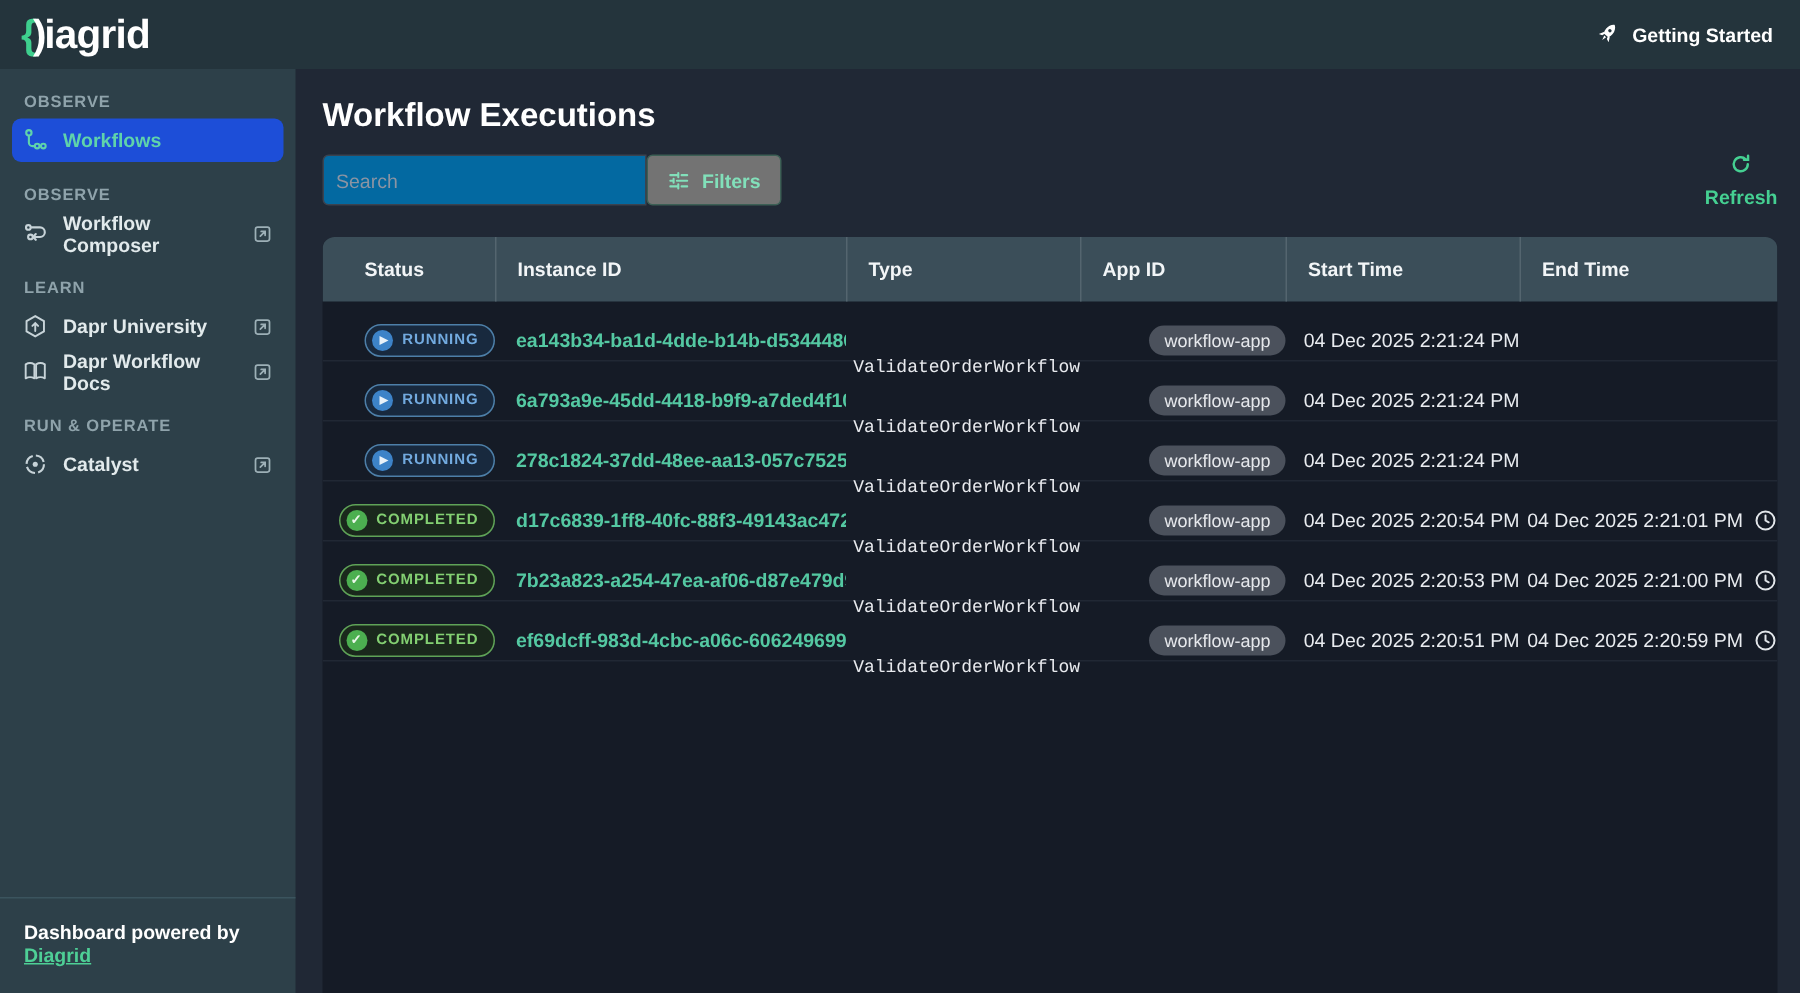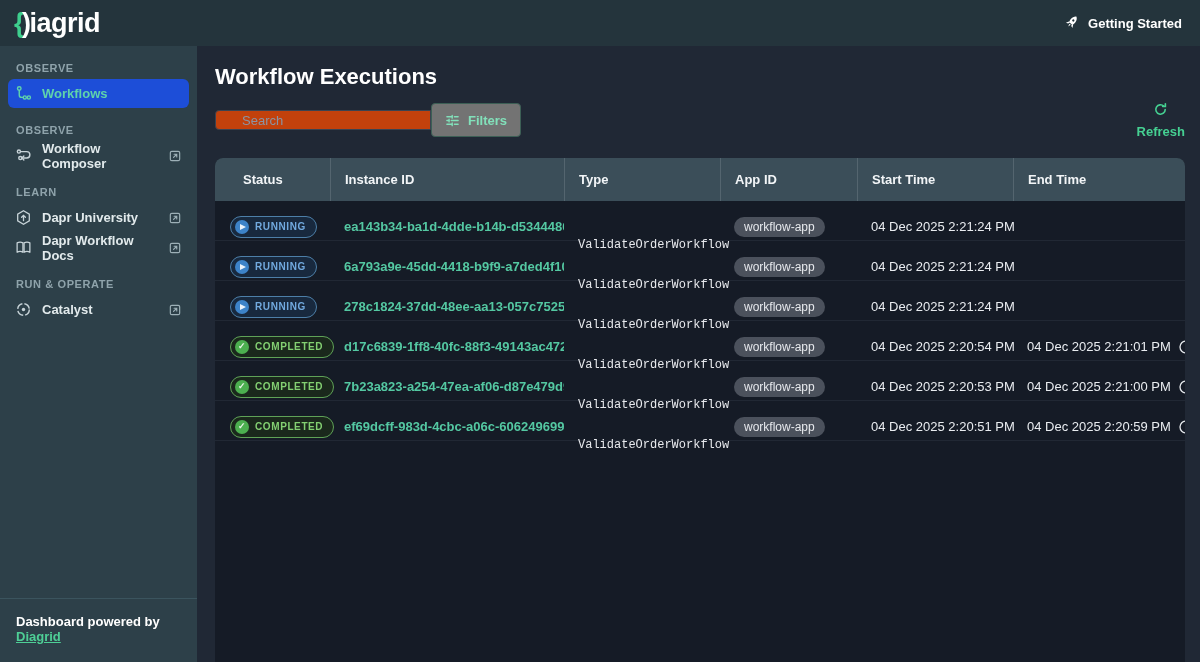--- a/index.html
+++ b/index.html
@@ -49,23 +49,23 @@
   .sidebar-footer .brand { color:#4ecf96; text-decoration:underline; cursor:pointer; }
 
   
   .main {
     position:absolute; top:46px; left:197px; right:0; bottom:0;
     background:#202835; padding:18px 15px 0 18px;
   }
   .page-title { font-size:22px; font-weight:bold; color:#fff; margin-bottom:13px; }
   .controls { display:flex; align-items:center; margin-bottom:21px; height:34px; }
   .search-input {
-    width:216px; height:20px; background:#c2410c;
+    width:216px; height:34px; background:#0369a1;
     border:1px solid #3a4350; border-radius:4px 0 0 4px;
-    color:#e9ecf0; font-size:13px; padding:0 26px; outline:none;
+    color:#e9ecf0; font-size:13px; padding:0 8px; outline:none;
     font-family:"Liberation Sans", sans-serif;
   }
   .search-input::placeholder { color:#8b94a3; }
   .filters-btn {
     height:34px; padding:0 13px; display:flex; align-items:center; gap:8px;
     background:#737373; border:1px solid #3c5f55; border-radius:4px;
     color:#82e0ba; font-size:13px; font-weight:bold; cursor:pointer;
     font-family:"Liberation Sans", sans-serif;
   }
   .refresh-btn {
@@ -84,21 +84,21 @@
     grid-template-columns:115px 234px 156px 137px 156px 172px;
   }
   .thead { height:43px; background:#3b4e59; flex:0 0 auto; }
   .thead .hcell {
     display:flex; align-items:center; padding-left:14px;
     font-size:13px; font-weight:bold; color:#f2f5f7;
   }
   .thead .hcell:first-child { padding-left:28px; }
   .thead .hcell + .hcell { border-left:1px solid #54656f; }
   .trow { height:40px; border-bottom:1px solid #212834; flex:0 0 auto; }
-  .cell { display:flex; align-items:center; padding-left:14px; min-width:0; }
+  .cell { display:flex; align-items:center; padding-left:14px; min-width:0;justify-content:flex-end; }
   .cell-status { padding-left:15px; }
   .tfiller { flex:1 1 auto; }
   .tfoot {
     flex:0 0 auto; height:31px; border-top:1px solid #2a3240;
     display:flex; align-items:center; justify-content:flex-end;
     padding-right:14px; font-size:13px; color:#e9ecf0;
   }
 
   
   .badge {

